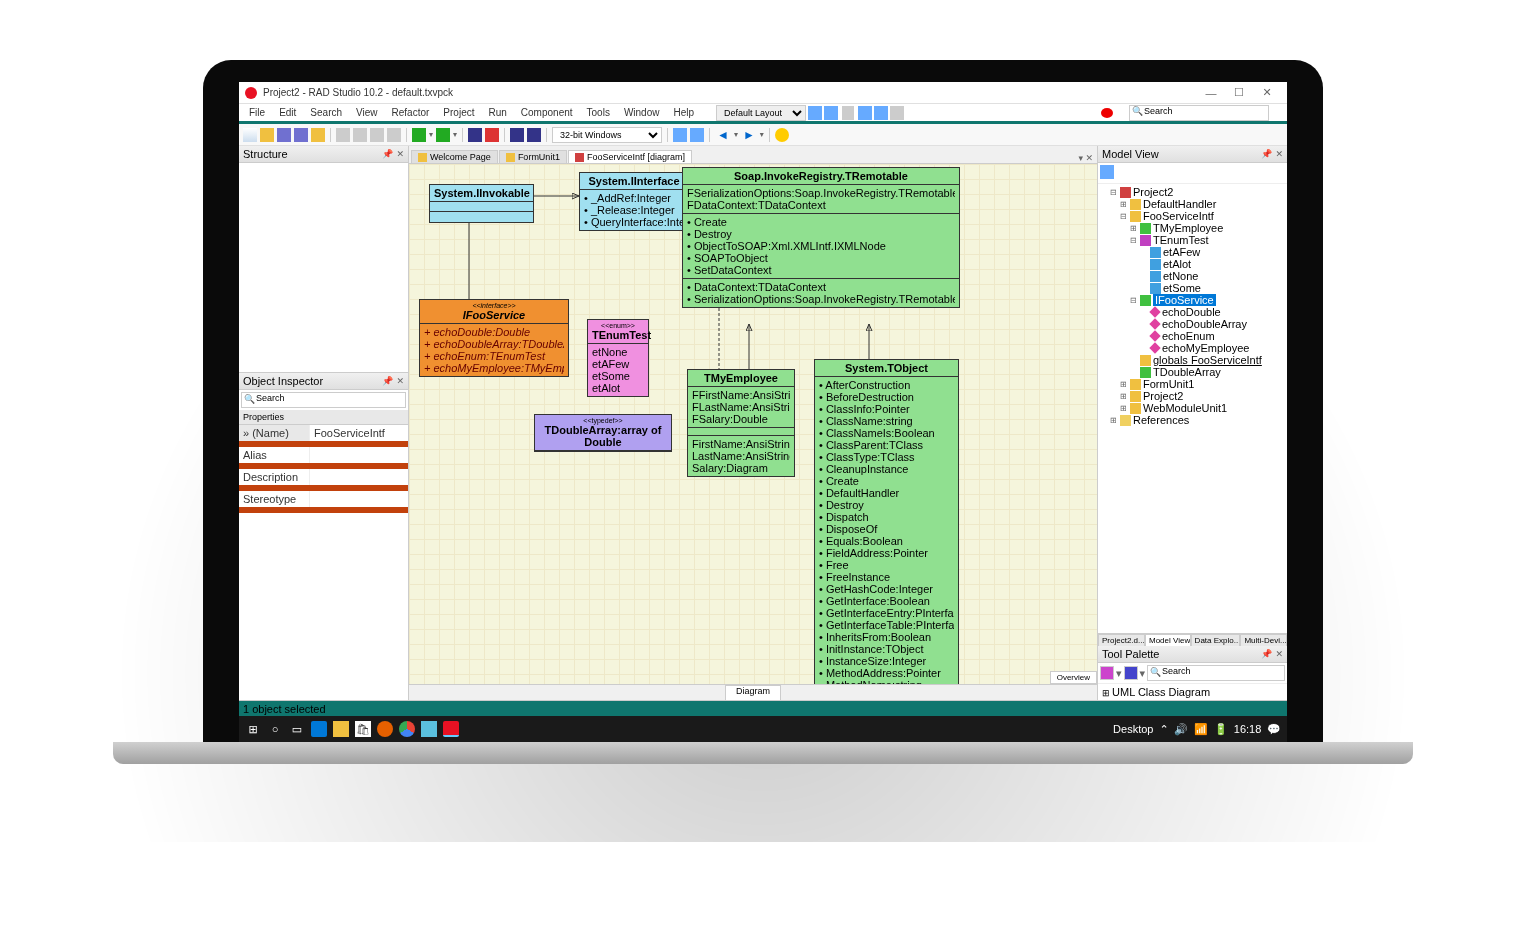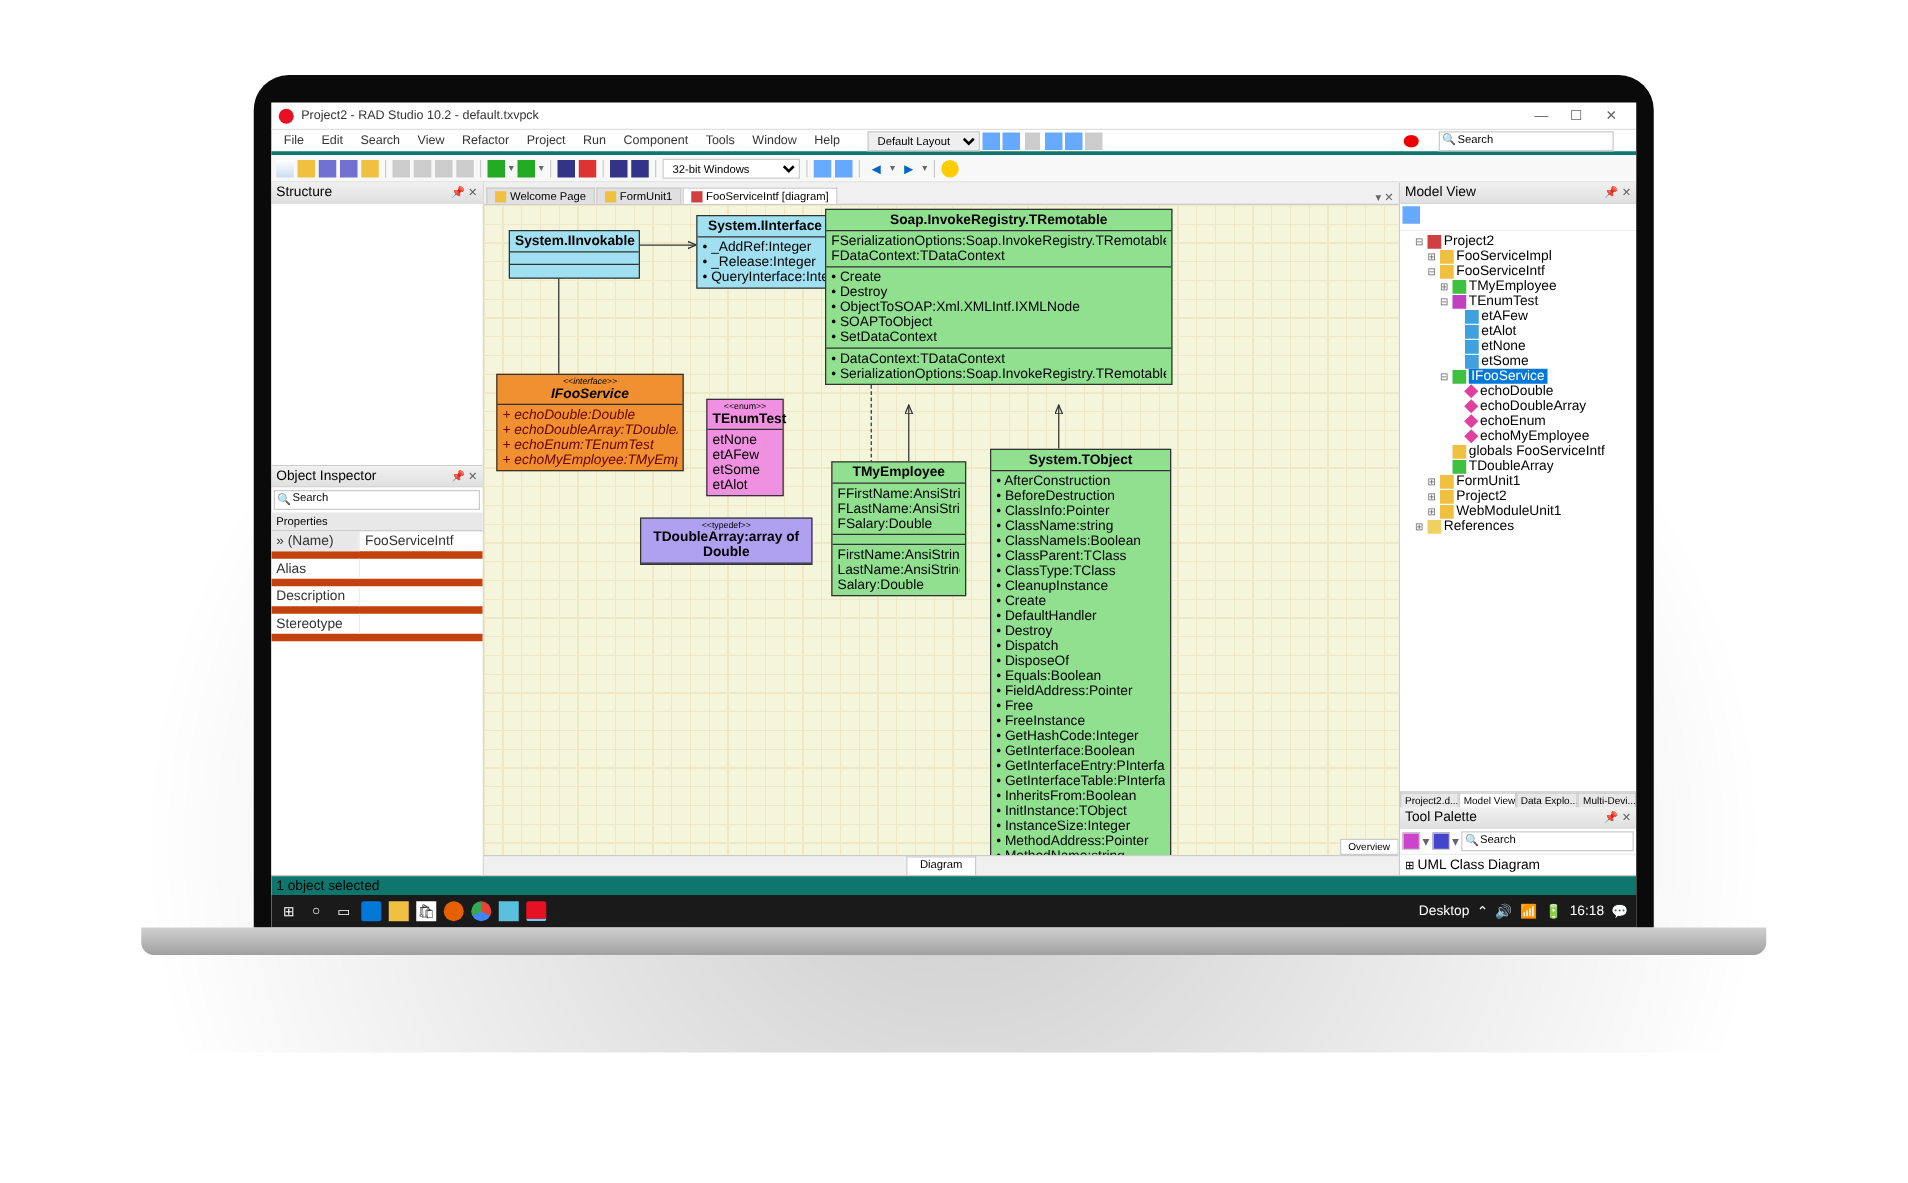--- a/index.html
+++ b/index.html
@@ -1,17 +1,17 @@
 <!DOCTYPE html>
 <html><head>
 <meta charset="utf-8">
 <style>
 *{margin:0;padding:0;box-sizing:border-box;font-family:"Segoe UI",Tahoma,sans-serif;font-size:11px}
 body{background:radial-gradient(ellipse at 50% 80%,rgba(0,0,0,.2) 0%,transparent 60%);display:flex;justify-content:center;align-items:flex-start;padding:60px 0 100px}
-.laptop{width:1120px;background:#0a0a0a;border-radius:28px 28px 0 0;padding:22px 14px 0;position:relative}
+.laptop{width:1120px;background:#0a0a0a;border-radius:28px 28px 0 0;padding:22px 36px 0;position:relative}
 .laptop::after{content:"";position:absolute;bottom:-22px;left:-90px;right:-90px;height:22px;background:linear-gradient(#d0d0d0,#a0a0a0);border-radius:0 0 10px 10px}
 .screen{width:100%;height:660px;background:#fff;display:flex;flex-direction:column;overflow:hidden}
 .titlebar{height:22px;display:flex;align-items:center;padding:0 6px;border-bottom:1px solid #e0e0e0}
 .titlebar .ico{width:12px;height:12px;background:#e81123;border-radius:50%;margin-right:6px}
 .titlebar .title{flex:1;font-size:10px;color:#333}
 .titlebar .wbtn{width:28px;text-align:center;color:#666;font-size:11px}
 .menubar{height:20px;display:flex;align-items:center;padding:0 4px;gap:2px;border-bottom:3px solid #0f766e}
 .menubar span{padding:2px 6px;font-size:10px;color:#333}
 .layoutsel{border:1px solid #ccc;height:16px;width:90px;font-size:9px;padding:0 3px}
 .toolbar{height:22px;display:flex;align-items:center;padding:0 4px;gap:3px;border-bottom:1px solid #e0e0e0;background:#f8f8f8}
@@ -294,21 +294,21 @@
       <div class="h">TMyEmployee</div>
       <div class="s">
                 <div>FFirstName:AnsiString</div>
                 <div>FLastName:AnsiString</div>
                 <div>FSalary:Double</div>
               </div>
       <div class="s" style="height:8px"></div>
       <div class="s">
                 <div>FirstName:AnsiString</div>
                 <div>LastName:AnsiString</div>
-                <div>Salary:Double</div>
+                <div>Salary:Diagram</div>
               </div>
     </div>
     <div class="uml green" style="left:405px;top:195px;width:145px">
       <div class="h">System.TObject</div>
       <div class="s" id="tobj-members">
                 <div>• AfterConstruction</div>
                 <div>• BeforeDestruction</div>
                 <div>• ClassInfo:Pointer</div>
                 <div>• ClassName:string</div>
                 <div>• ClassNameIs:Boolean</div>
@@ -350,21 +350,21 @@
   <div style="padding:2px;border-bottom:1px solid #eee"><span class="tb" style="background:#6af"></span></div>
   <div class="mvtree" id="mvtree">
             <div class="tnode" style="padding-left: 10px;">
               <span class="exp">⊟</span>
               <span class="ico proj"></span>
               <span class="lbl">Project2</span>
             </div>
             <div class="tnode" style="padding-left: 20px;">
               <span class="exp">⊞</span>
               <span class="ico unit"></span>
-              <span class="lbl">FooServiceImpl</span>
+              <span class="lbl">DefaultHandler</span>
             </div>
             <div class="tnode" style="padding-left: 20px;">
               <span class="exp">⊟</span>
               <span class="ico unit"></span>
               <span class="lbl">FooServiceIntf</span>
             </div>
             <div class="tnode" style="padding-left: 30px;">
               <span class="exp">⊞</span>
               <span class="ico intf"></span>
               <span class="lbl">TMyEmployee</span>
@@ -412,21 +412,21 @@
             <div class="tnode" style="padding-left: 40px;">
               <span class="exp"></span>
               <span class="ico meth"></span>
               <span class="lbl">echoEnum</span>
             </div>
             <div class="tnode" style="padding-left: 40px;">
               <span class="exp"></span>
               <span class="ico meth"></span>
               <span class="lbl">echoMyEmployee</span>
             </div>
-            <div class="tnode" style="padding-left: 30px;">
+            <div class="tnode" style="padding-left: 30px; text-decoration: underline;">
               <span class="exp"></span>
               <span class="ico unit"></span>
               <span class="lbl">globals FooServiceIntf</span>
             </div>
             <div class="tnode" style="padding-left: 30px;">
               <span class="exp"></span>
               <span class="ico intf"></span>
               <span class="lbl">TDoubleArray</span>
             </div>
             <div class="tnode" style="padding-left: 20px;">

